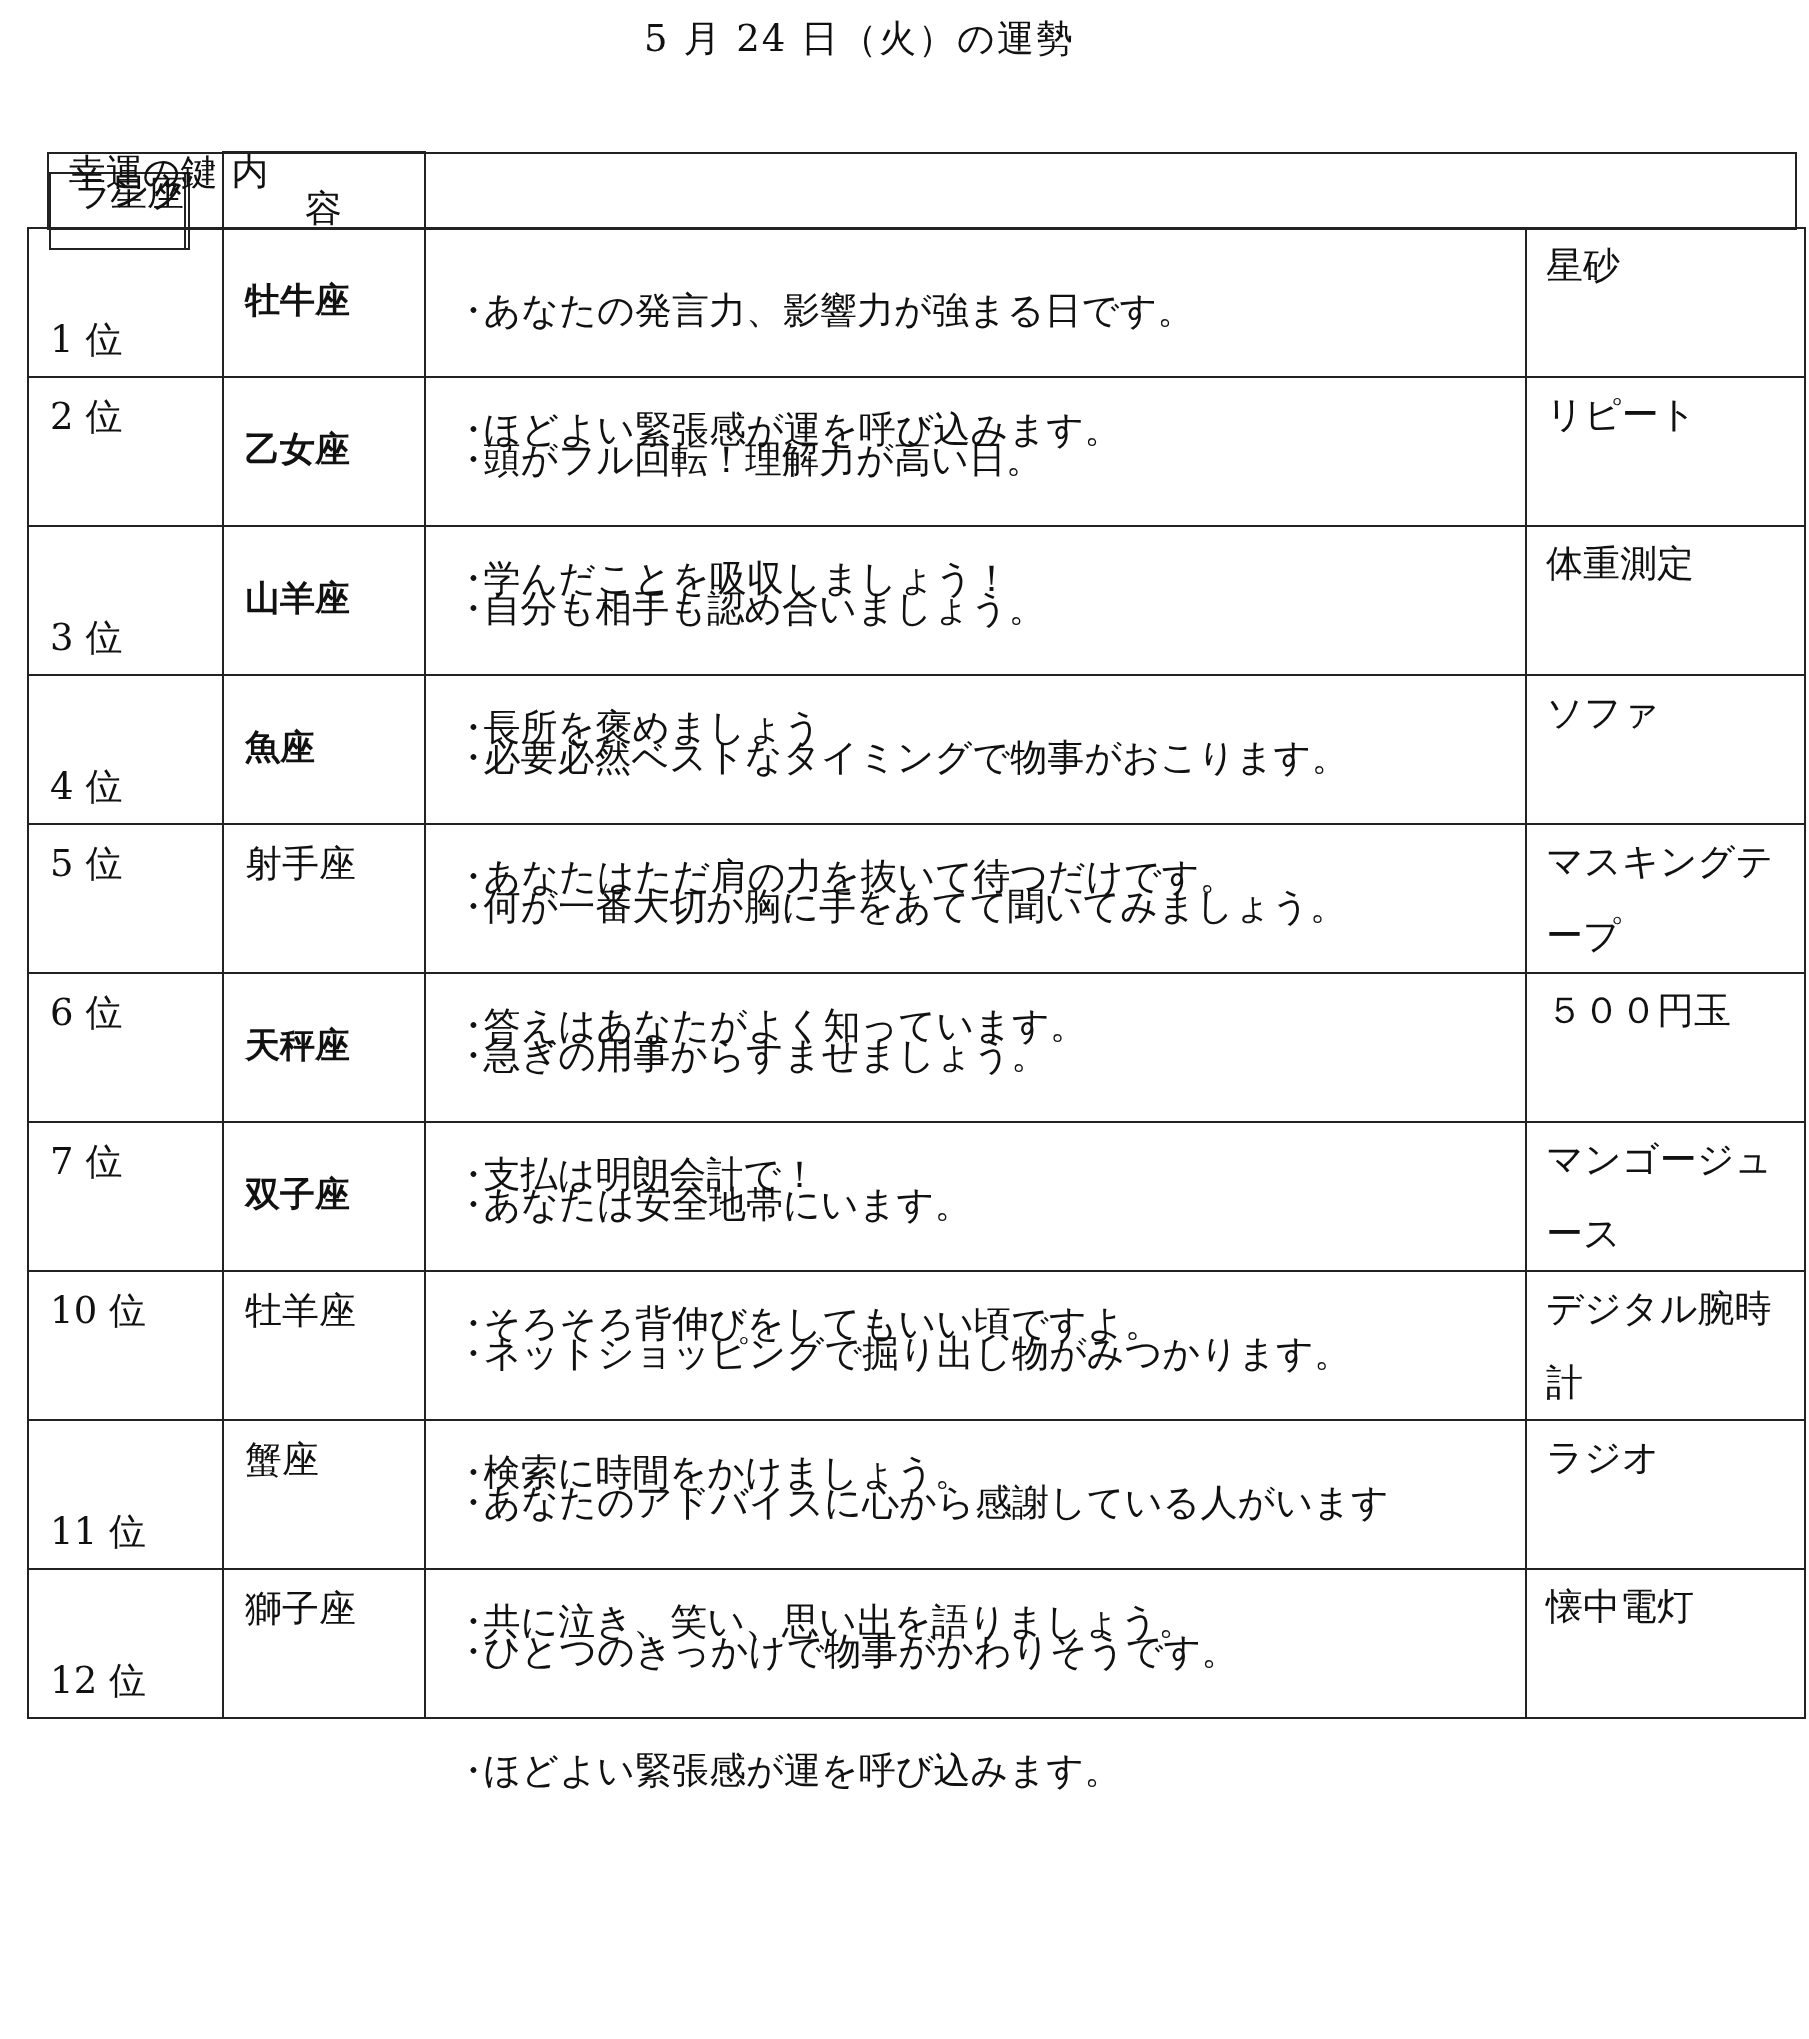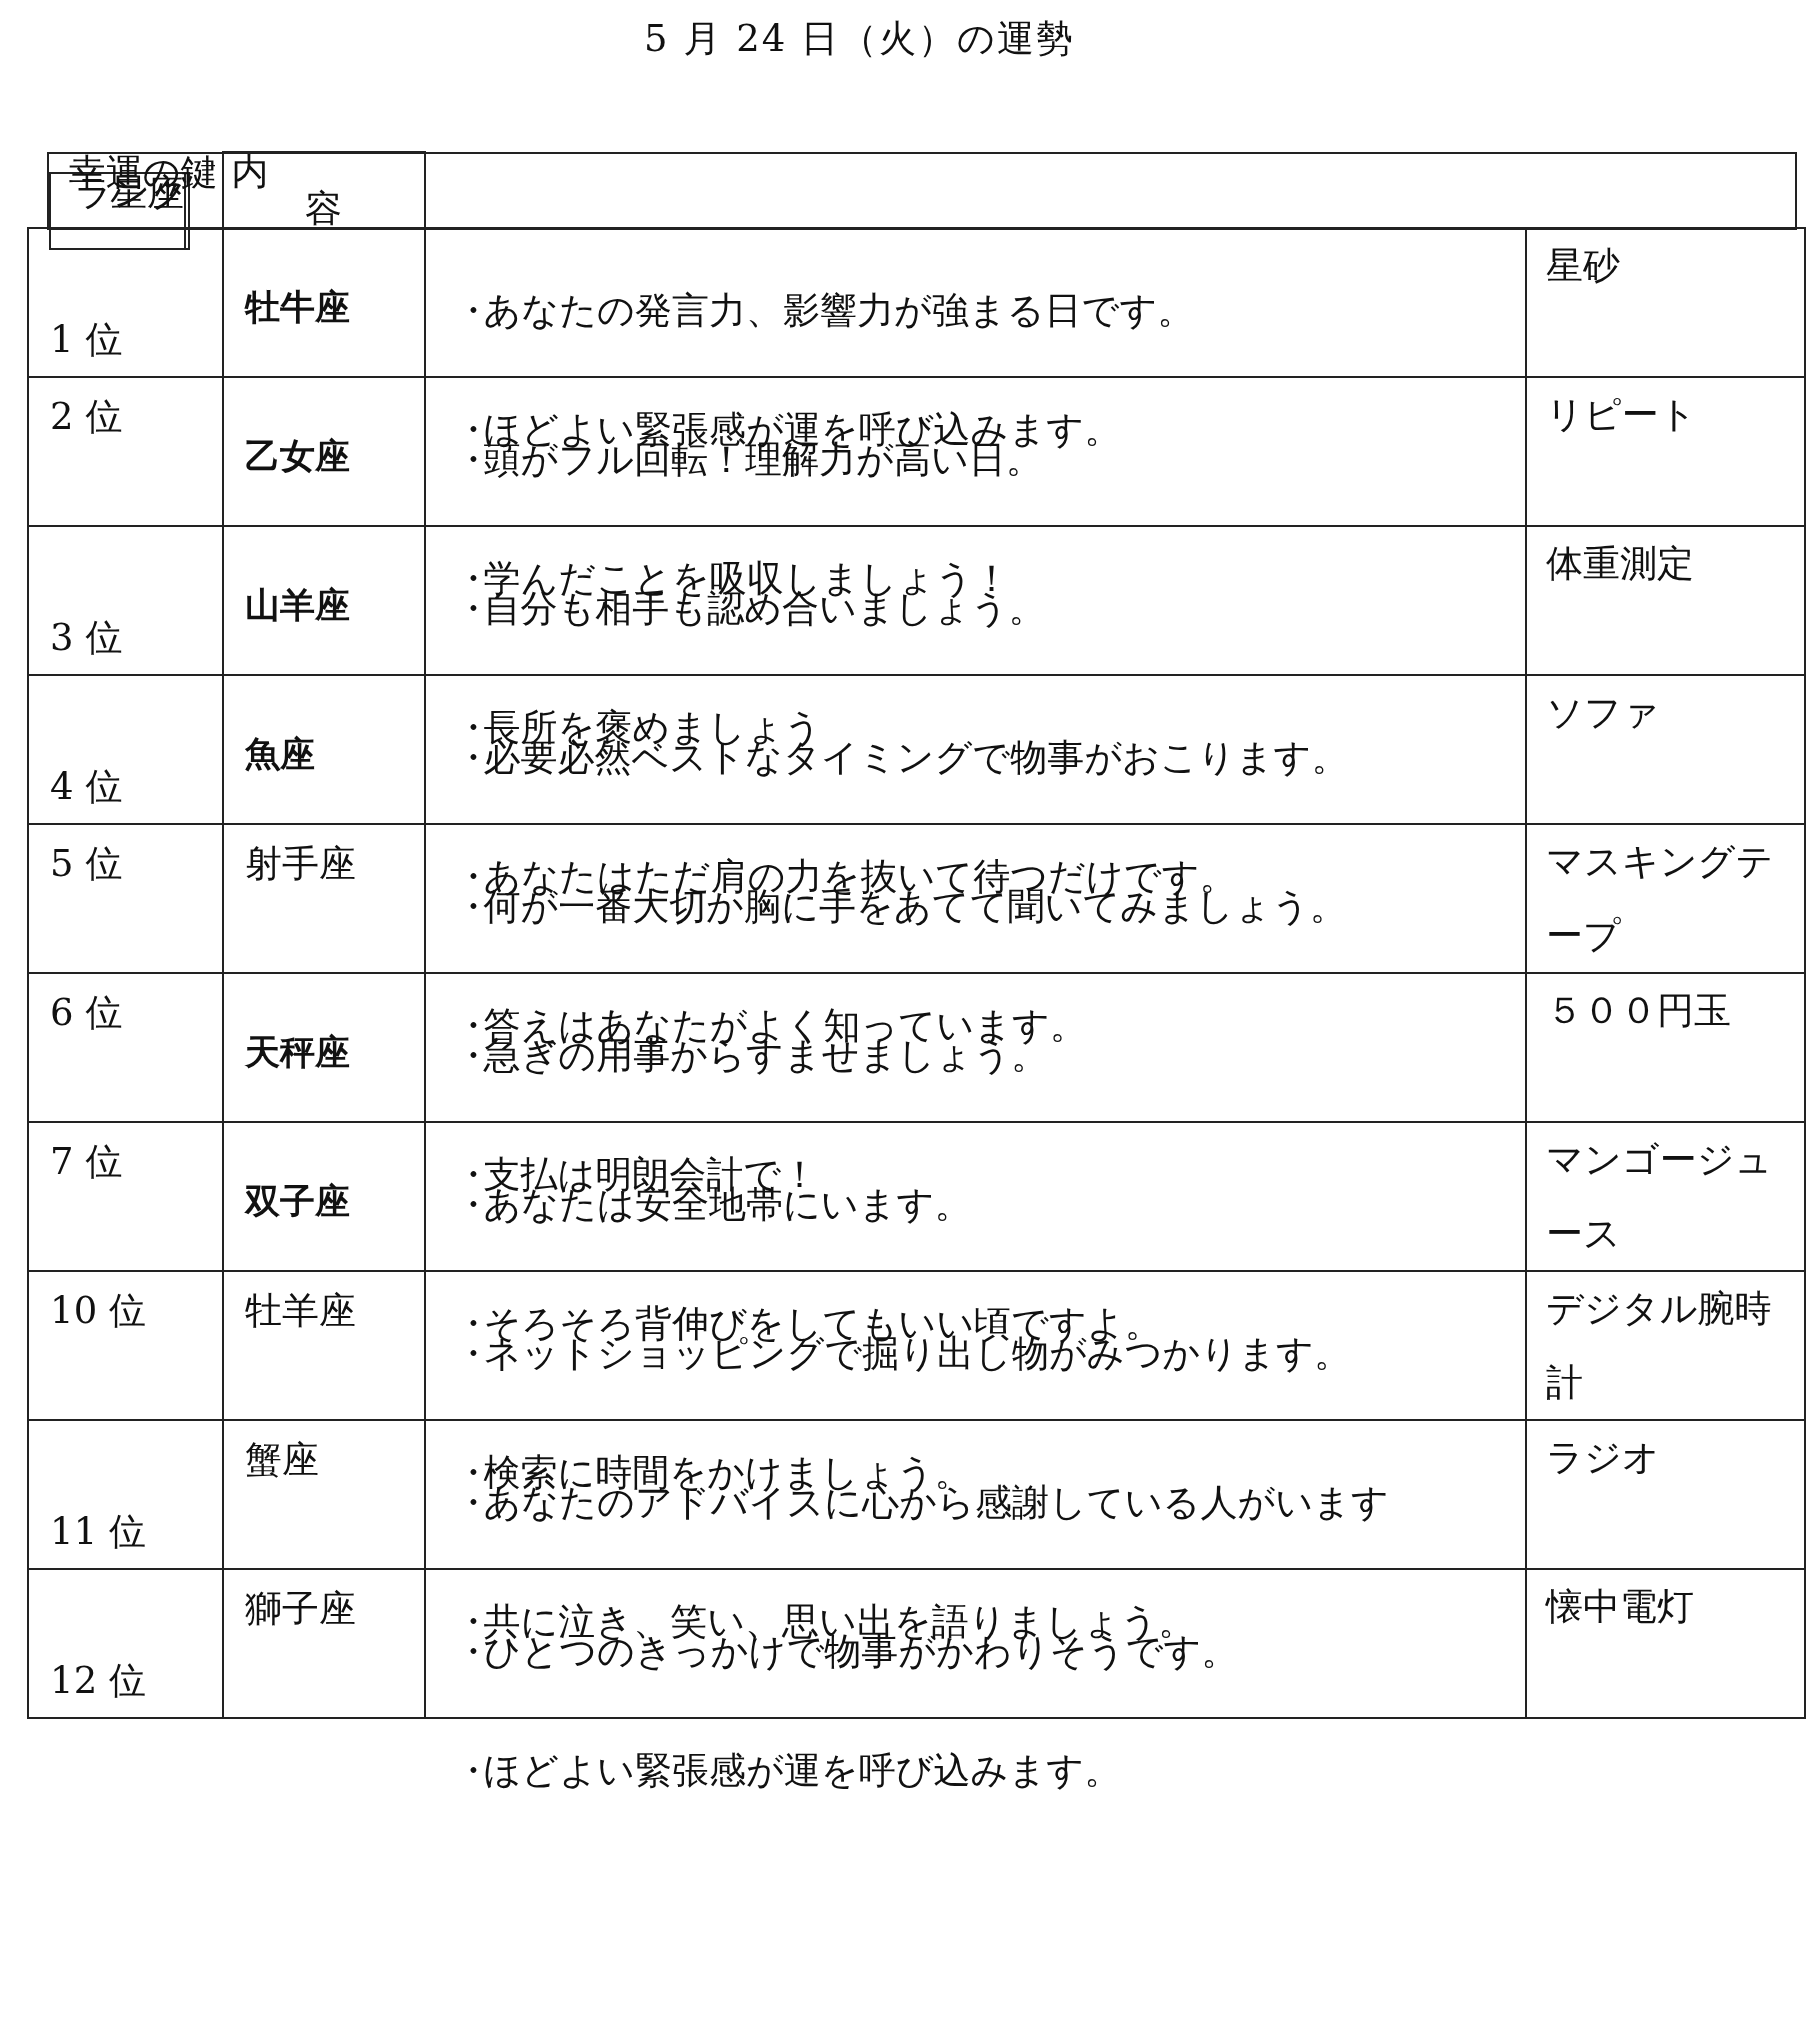--- a/index.html
+++ b/index.html
@@ -28,21 +28,21 @@
   th .h { display: block; padding-left: 23.5px; }
   th.sign .h { padding-left: 59px; }
   th.content .h { text-align: center; padding-left: 0; letter-spacing: 0; }
   th.content .h span.gap { display: inline-block; width: 147px; }
   th.key .h { padding-left: 19.6px; }
   tr.row { height: 149px; }
   tr.row td { position: relative; height: 147px; }
   .rank { position: absolute; left: 21.6px; top: 19.6px; }
   .rank.bottom { top: auto; bottom: 17.6px; }
   .sign { position: absolute; left: 21.6px; top: 19.6px; }
-  .sign.middle { top: 64px; font-family: Liberation Mono, monospace; font-weight: bold; font-size: 35px; }
+  .sign.middle { top: 53px; font-family: Liberation Sans, sans-serif; font-weight: bold; font-size: 35px; }
   .lines { position: absolute; left: 29px; top: 17.6px; right: 9.8px; }
   .line { display: block; height: 74px; white-space: nowrap; margin-top: 45px; }
   .line .bullet { display: inline-block; width: 29px; text-align: center; }
   .key { position: absolute; left: 19.6px; top: 19.6px; right: 7.8px; line-height: 74px; margin-top: -19.6px; white-space: normal; word-break: break-all; }
 </style>
 </head>
 <body>
 
 <div class="title">5 月 24 日（火）の運勢</div>
 

